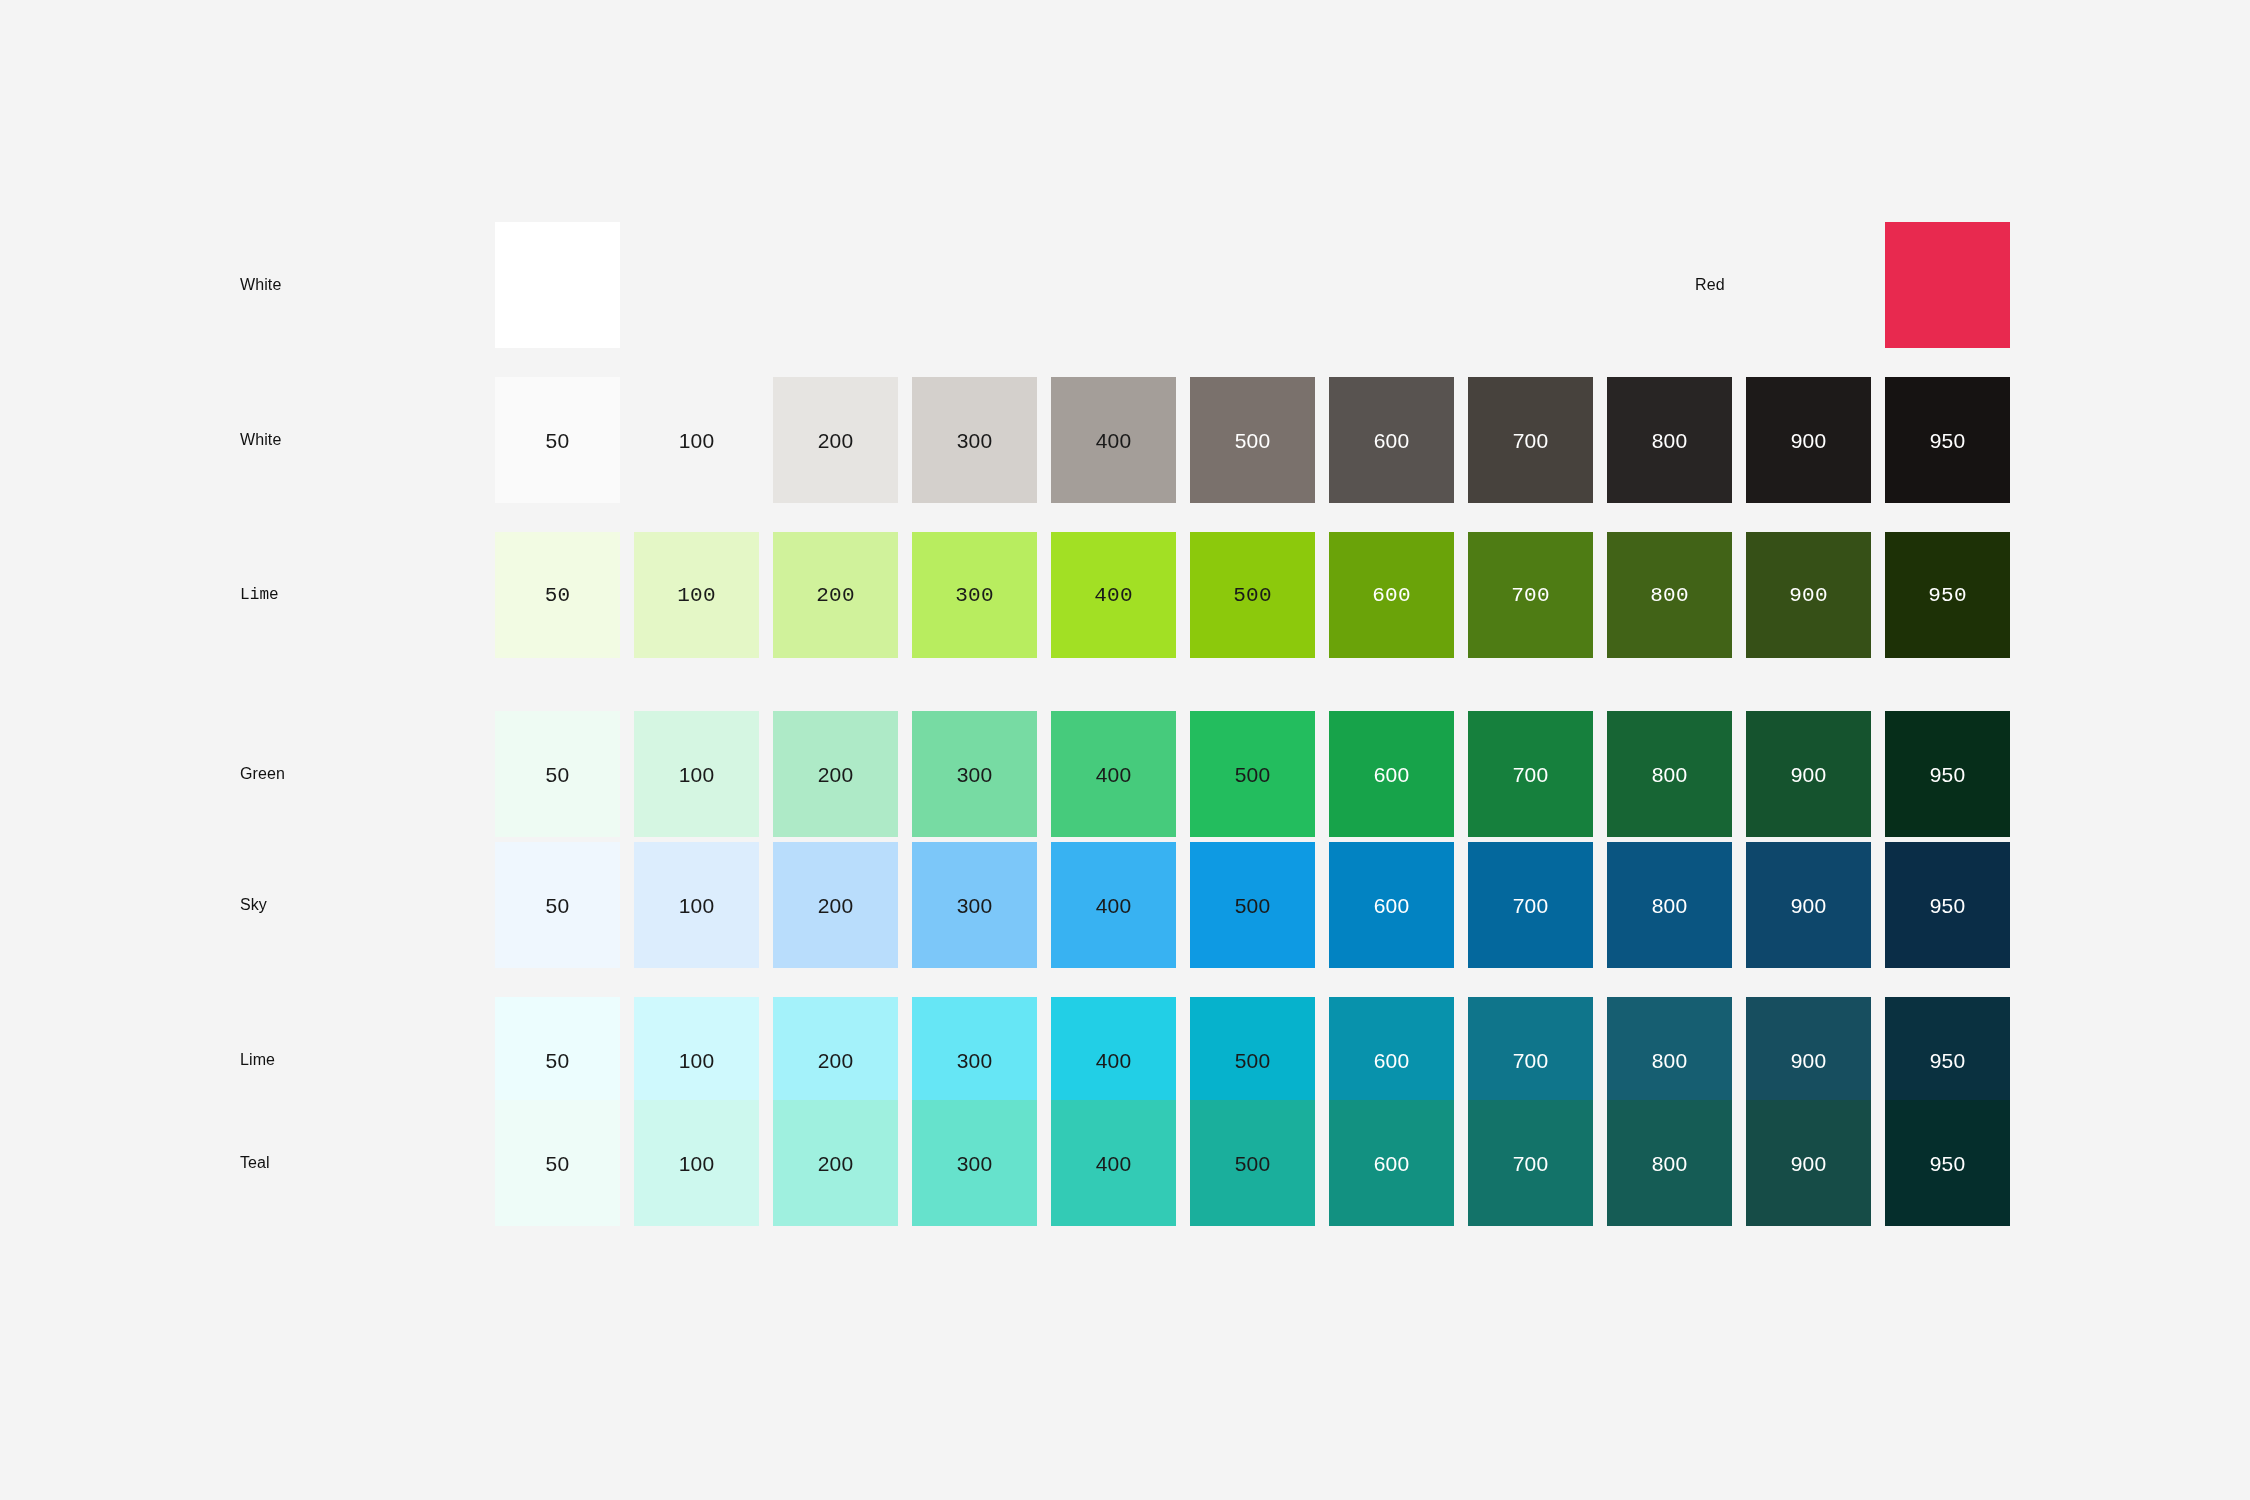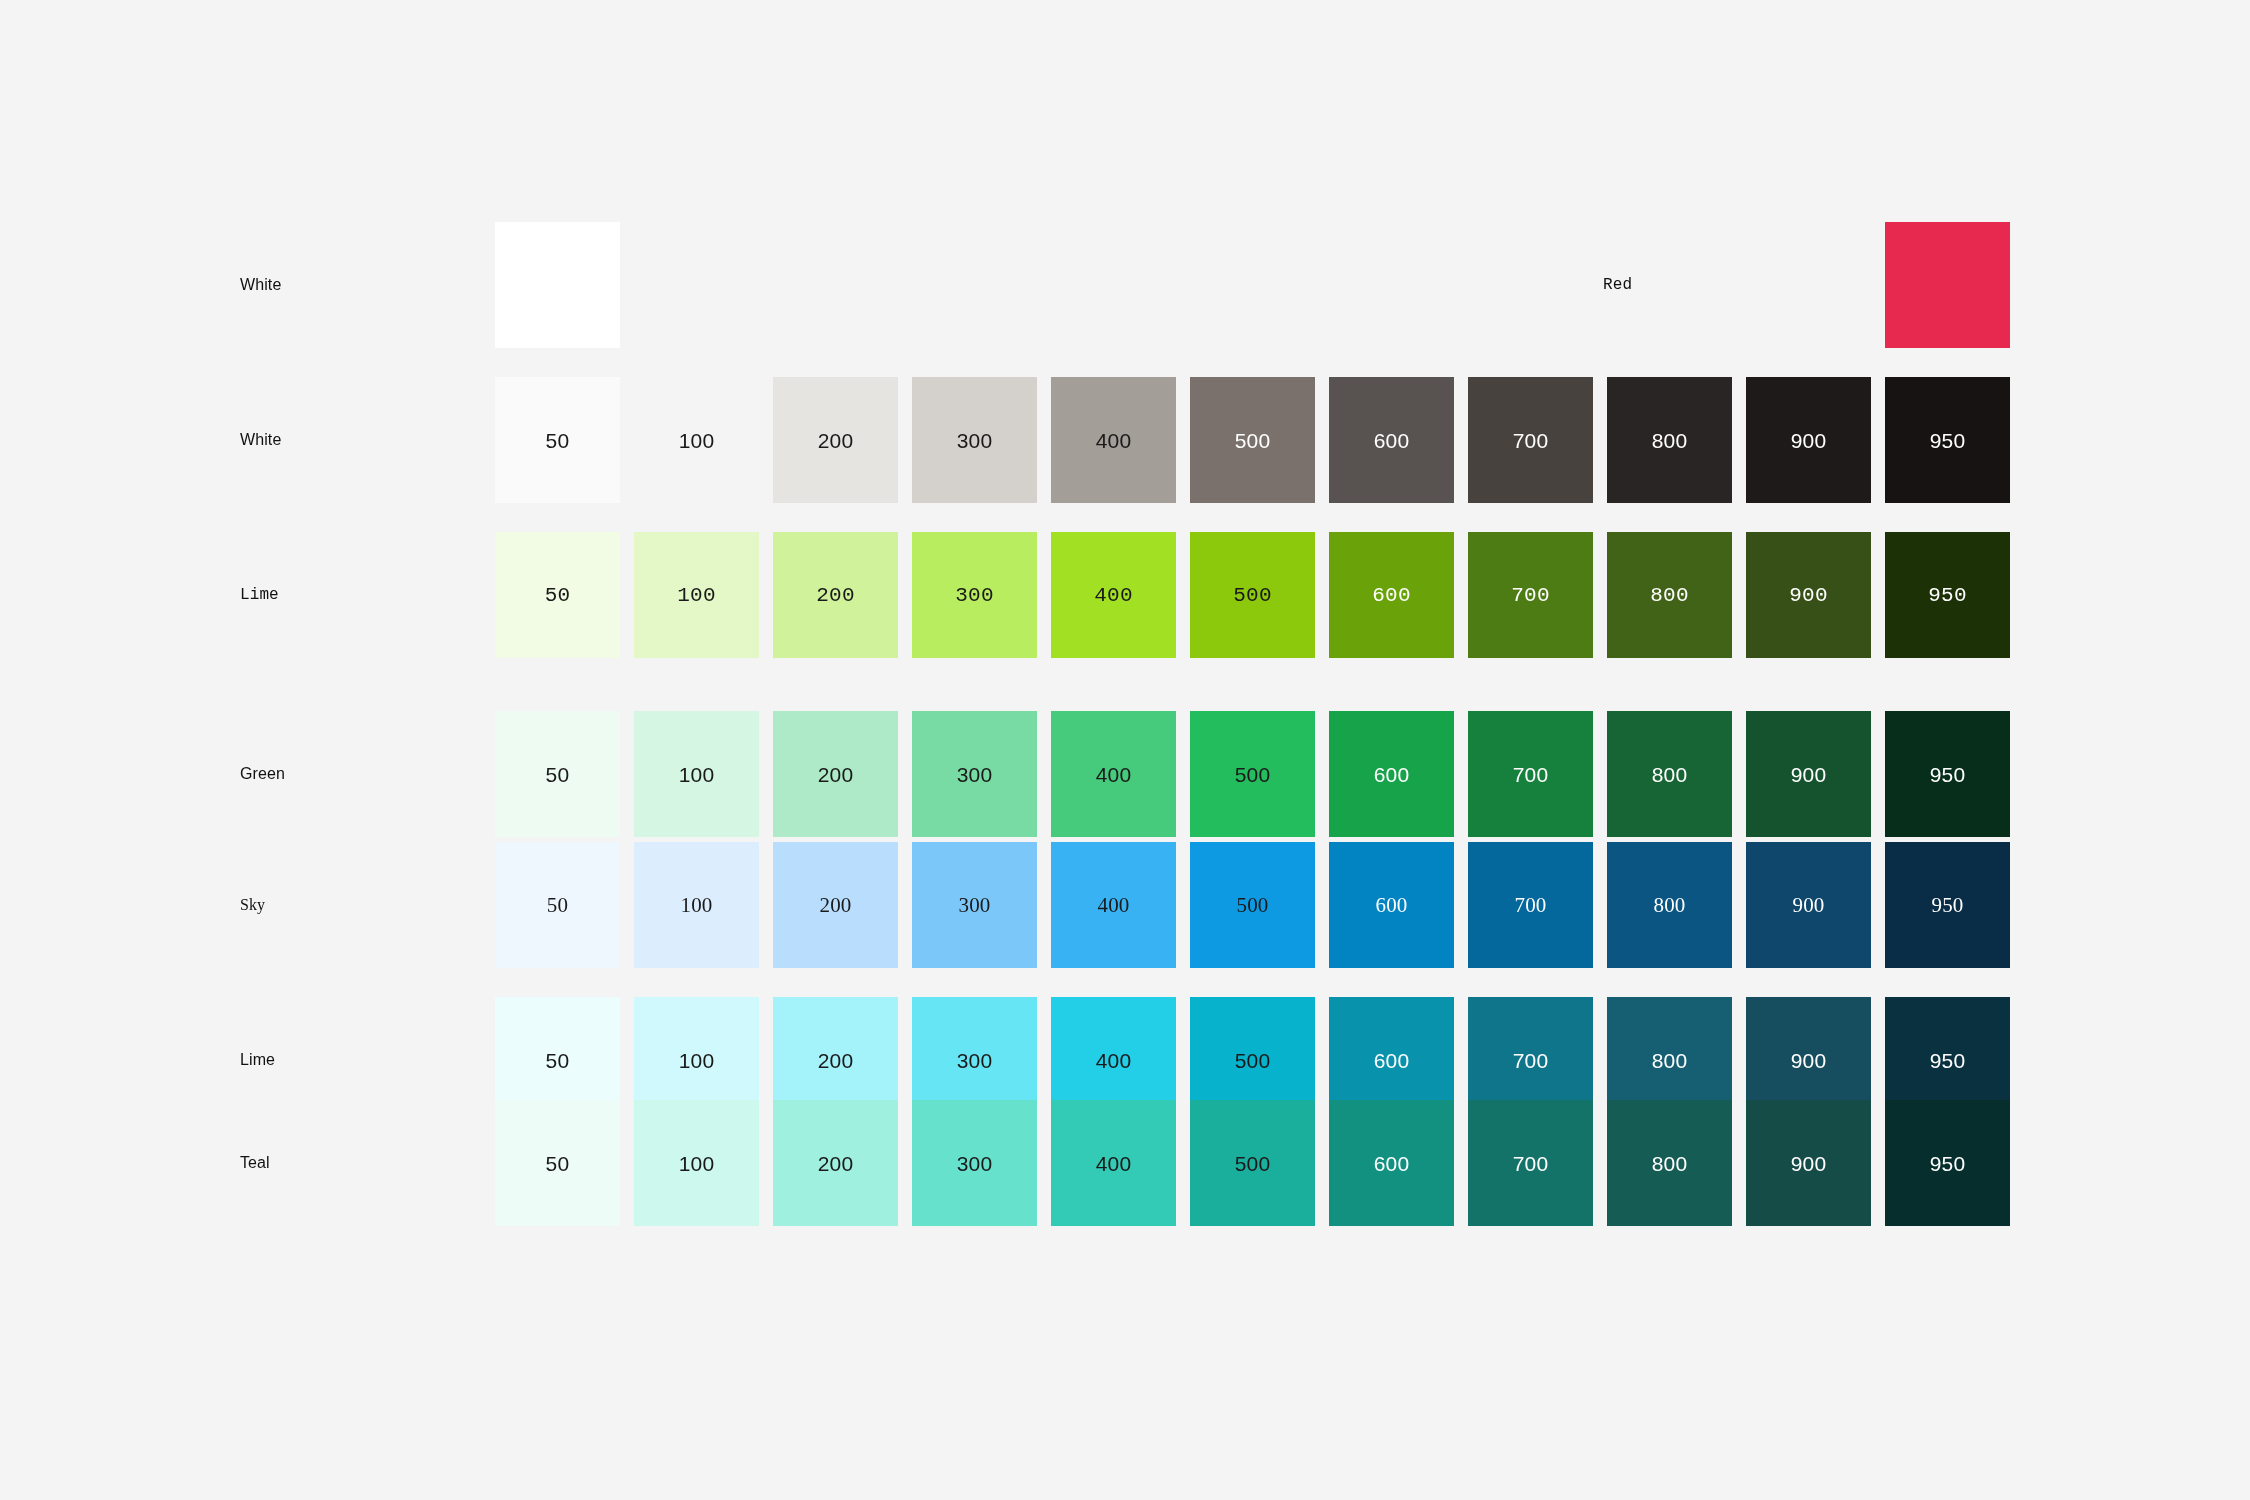--- a/index.html
+++ b/index.html
@@ -74,22 +74,21 @@
     line-height: 1;
     letter-spacing: 0.2px;
     pointer-events: none;
   }
 
   .tone-dark  { color: #1a1a1a; }
   .tone-light { color: #ffffff; }
 
   
   .accent-row .row-label.accent-label-right {
-    left: 1603px;
-    font-family: Liberation Mono, monospace;
+    left: 1695px;
   }
 </style>
 </head>
 <body>
 
 <div id="palette-root">
   <div class="rows" id="rows-container">
       <div class="palette-row accent-row" style="top: 222px; width: 2250px;">
         <div class="row-label">White</div>
         <div class="swatches" style="width: 1515px;">
@@ -209,21 +208,21 @@
             <span class="swatch-label tone-light">800</span>
           </div>
           <div class="swatch" style="background: rgb(21, 83, 46); left: 1251px;">
             <span class="swatch-label tone-light">900</span>
           </div>
           <div class="swatch" style="background: rgb(6, 46, 26); left: 1390px;">
             <span class="swatch-label tone-light">950</span>
           </div>
         </div>
       </div>
-      <div class="palette-row" style="top: 842px; width: 2250px; font-family: Liberation Serif, serif;">
+      <div class="palette-row" style="top: 842px; width: 2250px;">
         <div class="row-label">Sky</div>
         <div class="swatches" style="width: 1515px;">
           <div class="swatch" style="background: rgb(239, 247, 254); left: 0px;">
             <span class="swatch-label tone-dark">50</span>
           </div>
           <div class="swatch" style="background: rgb(220, 237, 253); left: 139px;">
             <span class="swatch-label tone-dark">100</span>
           </div>
           <div class="swatch" style="background: rgb(185, 221, 252); left: 278px;">
             <span class="swatch-label tone-dark">200</span>

